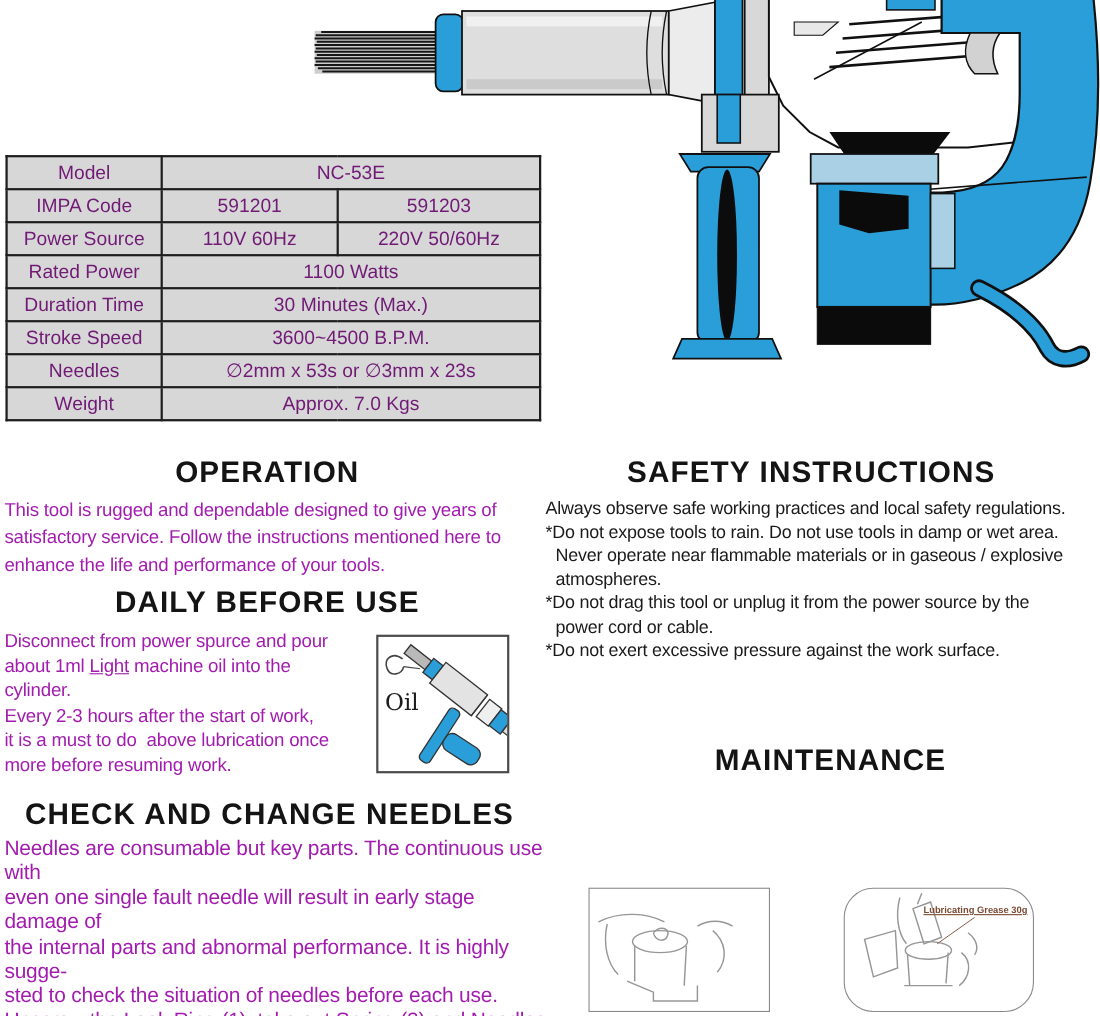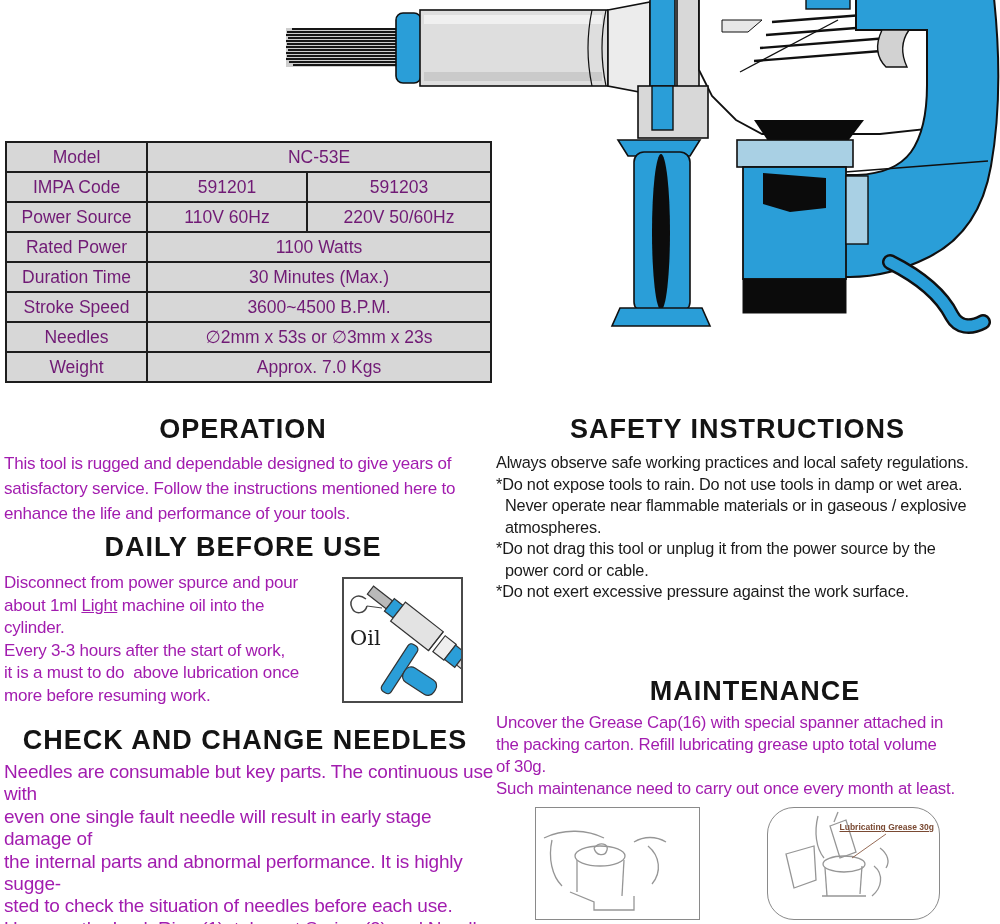--- a/index.html
+++ b/index.html
@@ -152,21 +152,21 @@
 
   <div class="abs h1" style="left:0;top:414px;width:486px;">OPERATION</div>
   <div class="abs body-txt op-body" style="left:4px;top:451px;width:490px;">This tool is rugged and dependable designed to give years of
 satisfactory service. Follow the instructions mentioned here to
 enhance the life and performance of your tools.</div>
 
   <div class="abs h1" style="left:0;top:532px;width:486px;">DAILY BEFORE USE</div>
   <div class="abs body-txt daily-body" style="left:4px;top:572px;width:338px;"><span>Disconnect from power spurce and pour
 about 1ml </span><span class="underline">Light</span><span> machine oil into the
 cylinder.
-Every 3-3 hours after the start of work,
+Every 2-3 hours after the start of work,
 it is a must to do  above lubrication once
 more before resuming work.</span></div>
 
   <div class="abs figbox" style="left:342px;top:577px;width:121px;height:126px;">
     <svg width="117" height="122" viewBox="0 0 117 122">
       <path d="M 22,20 c -9,-7 -18,0 -14,9 c 3,7 13,6 15,-2" fill="none" stroke="#444" stroke-width="1.5"></path>
       <path d="M 23,27 L 38,29" stroke="#444" stroke-width="1"></path>
       <text x="6" y="66" font-family="DejaVu Serif, serif" font-size="21" fill="#1c1c1c">Oil</text>
       <g transform="translate(32,4) rotate(38)">
         <rect x="0" y="4" width="24" height="10" fill="#b9b9b9" stroke="#333" stroke-width="1.2"></rect>
@@ -198,24 +198,20 @@
     <div class="safety-intro">Always observe safe working practices and local safety regulations.</div>
     <div class="s-item">*Do not expose tools to rain. Do not use tools in damp or wet area.
 Never operate near flammable materials or in gaseous / explosive
 atmospheres.</div>
     <div class="s-item">*Do not drag this tool or unplug it from the power source by the
 power cord or cable.</div>
     <div class="s-item">*Do not exert excessive pressure against the work surface.</div>
   </div>
 
   <div class="abs h1" style="left:495px;top:676px;width:520px;">MAINTENANCE</div>
-  <div class="abs body-txt maint-body" style="left:496px;top:712px;width:504px;">Uncover the Grease Cap(16) with special spanner attached in
-the packing carton. Refill lubricating grease upto total volume
-of 30g.
-Such maintenance need to carry out once every month at least.</div>
 
   <div class="abs figbox-light" style="left:535px;top:807px;width:165px;height:113px;">
     <svg width="162" height="110" viewBox="0 0 162 110">
       <g fill="none" stroke="#969696" stroke-width="1.3">
         <path d="M 8,30 C 28,20 52,22 68,30"></path>
         <path d="M 16,32 C 12,50 16,68 26,78"></path>
         <ellipse cx="64" cy="48" rx="25" ry="10"></ellipse>
         <path d="M 58,40 c 6,-7 15,-4 13,2 c -2,7 -11,6 -13,-2"></path>
         <path d="M 41,52 L 41,84"></path>
         <path d="M 88,52 L 86,88"></path>

